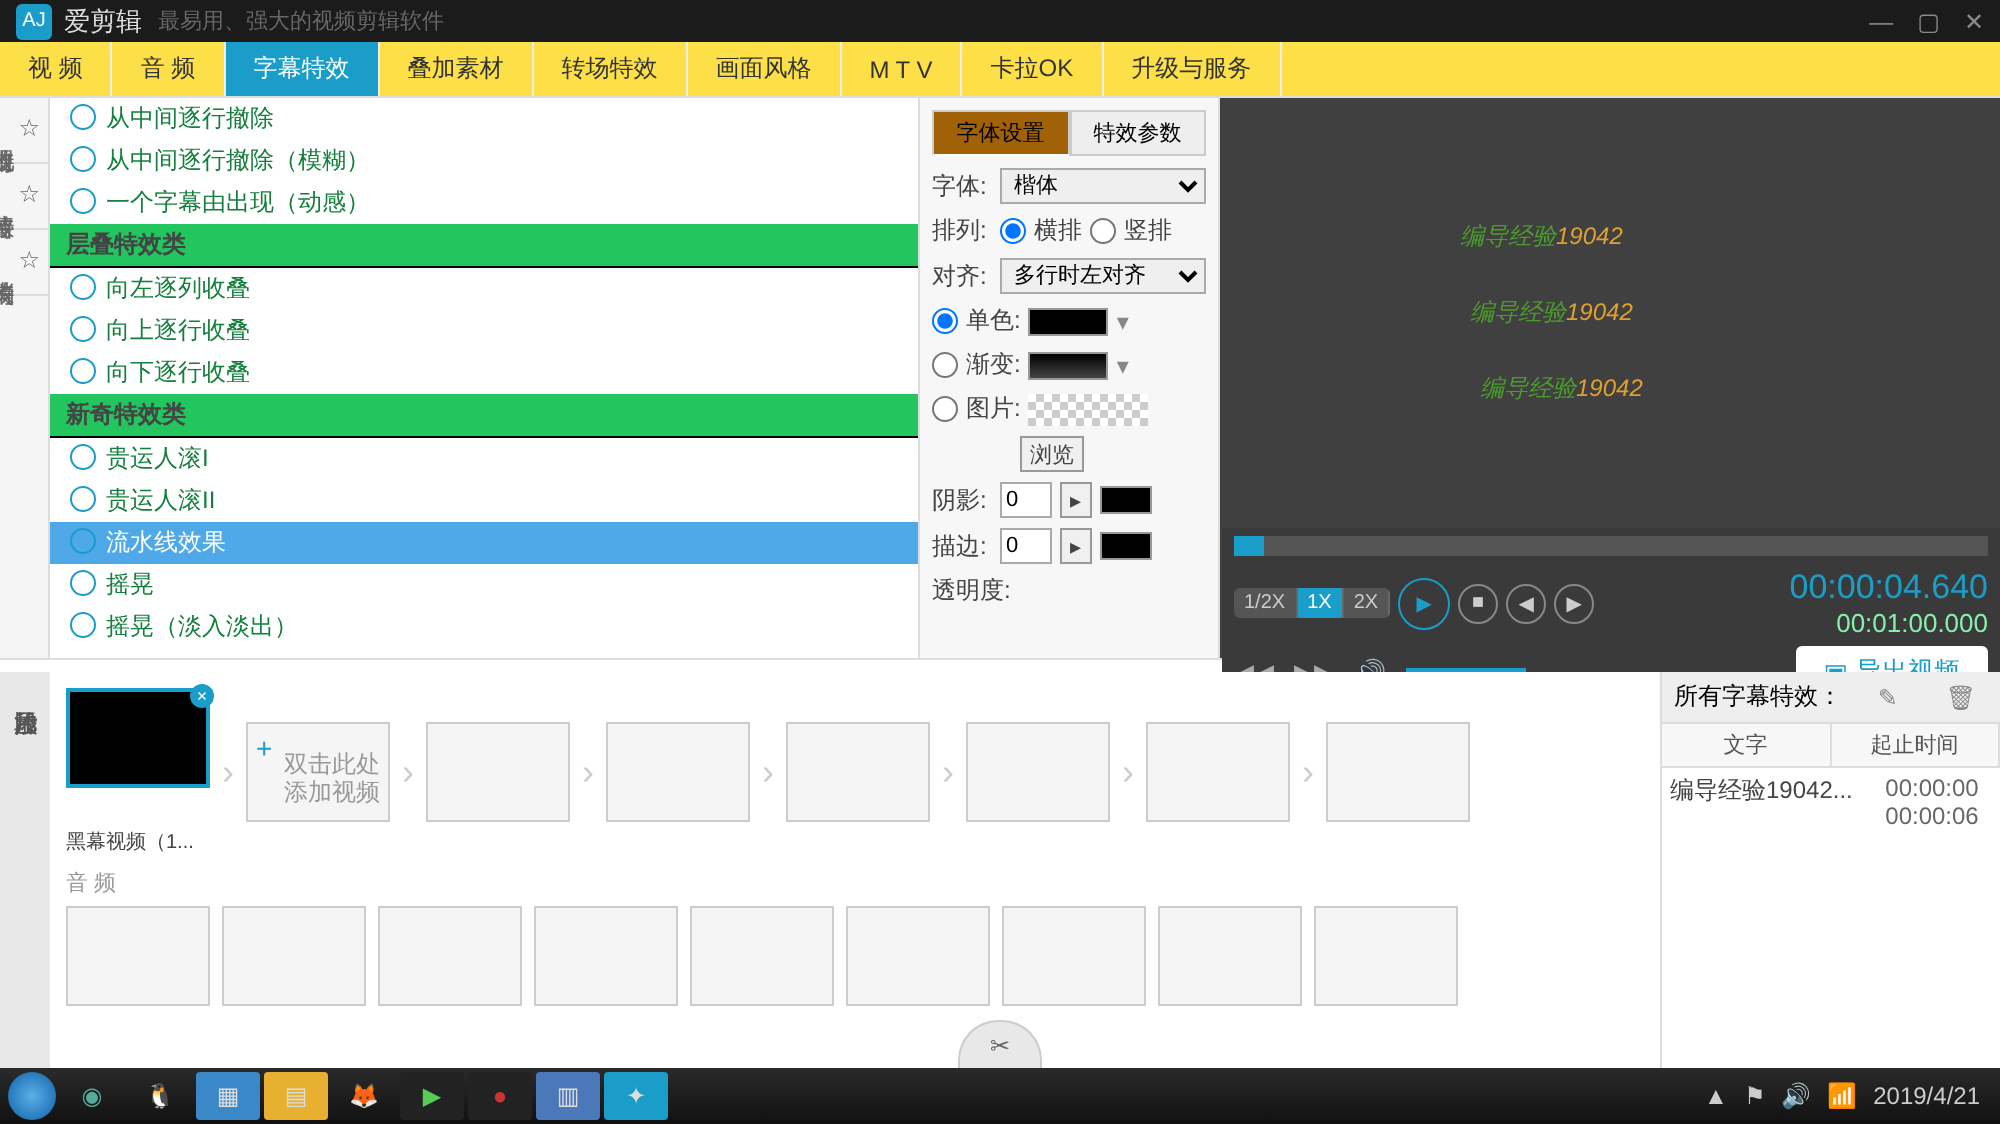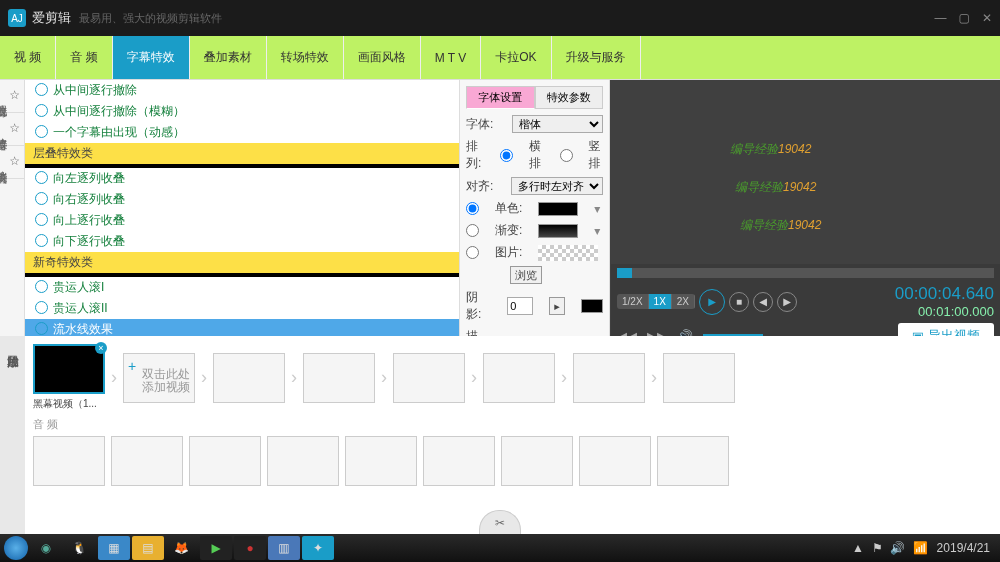--- a/index.html
+++ b/index.html
@@ -1,39 +1,39 @@
 <!DOCTYPE html>
 <html><head>
 <meta charset="utf-8">
 <style>
 *{margin:0;padding:0;box-sizing:border-box;font-family:"Microsoft YaHei",sans-serif;font-size:12px}
 body{width:1000px;height:562px;background:#fff;overflow:hidden;position:relative}
-.titlebar{height:36px;background:#1b1b1b;color:#999;display:flex;align-items:center;padding:0 8px}
+.titlebar{height:21px;background:#1b1b1b;color:#999;display:flex;align-items:center;padding:0 8px}
 .titlebar .logo{width:18px;height:18px;background:#1a9dc8;border-radius:3px;margin-right:6px;display:flex;align-items:center;justify-content:center;color:#fff;font-size:10px}
 .titlebar .appname{color:#ddd;font-size:13px;margin-right:8px}
 .titlebar .slogan{color:#666;font-size:11px}
 .titlebar .winctrl{margin-left:auto;display:flex;gap:12px;color:#888}
 .titlebar .winctrl span{cursor:pointer}
-.tabbar{height:44px;background:#bef264;border-bottom:1px solid #ddd;display:flex;align-items:stretch}
+.tabbar{height:28px;background:#fde047;border-bottom:1px solid #ddd;display:flex;align-items:stretch}
 .tabbar .tab{padding:0 14px;display:flex;align-items:center;color:#333;cursor:pointer;border-right:1px solid #eee}
 .tabbar .tab.active{background:#1a9dc8;color:#fff}
 .mainrow{display:flex;height:280px}
 .sidetabs{width:25px;background:#f5f5f5;border-right:1px solid #ddd;display:flex;flex-direction:column}
 .sidetab{flex:0 0 auto;writing-mode:vertical-rl;padding:8px 4px;text-align:center;color:#666;border-bottom:1px solid #ddd;cursor:pointer;font-size:11px}
 .sidetab .star{writing-mode:horizontal-tb;display:block;font-size:12px;margin-bottom:2px}
 .effectlist{width:435px;background:#fff;overflow-y:auto;border-right:1px solid #ddd}
-.efgroup{background:#fde047;padding:2px 8px;font-weight:normal;color:#444;border-bottom:4px solid #000000}
+.efgroup{background:#22c55e;padding:2px 8px;font-weight:bold;color:#444;border-bottom:1px solid #000000}
 .efitem{padding:2px 8px 2px 28px;position:relative;cursor:pointer;color:#15803d}
 .efitem::before{content:"";position:absolute;left:10px;top:3px;width:11px;height:11px;border:1px solid #1a9dc8;border-radius:50%}
 .efitem.sel{background:#4fa8e8;color:#fff}
 .rightcol{width:150px;background:#f7f7f7;border-right:1px solid #ddd;padding:6px}
 .subtabs{display:flex;margin-bottom:6px}
 .subtab{flex:1;text-align:center;padding:3px;background:#eee;border:1px solid #ccc;cursor:pointer;font-size:11px}
-.subtab.active{background:#f9a8d4;border-bottom:1px solid #fff}
-.prow{display:flex;align-items:center;margin:5px 0;gap:16px;font-size:11px;color:#444}
+.subtab.active{background:#a16207;border-bottom:1px solid #fff}
+.prow{display:flex;align-items:center;margin:5px 0;gap:4px;font-size:11px;color:#444}
 .prow label{width:30px}
 .prow select,.prow input[type=text]{flex:1;height:18px;border:1px solid #aaa;font-size:11px;padding:0 2px}
 .prow .btn{border:1px solid #999;padding:0 4px;height:18px;background:#f0f0f0;cursor:pointer;font-size:11px;display:flex;align-items:center}
 .swatch{width:40px;height:14px;background:#000;border:1px solid #999}
 .checker{width:60px;height:16px;background:repeating-conic-gradient(#ccc 0 25%,#fff 0 50%) 0 0/8px 8px}
 .preview{flex:1;background:#404040;position:relative}
 .preview .txt{position:absolute;color:#4a9d2c;font-size:26px;font-style:italic;font-family:"KaiTi",serif;white-space:nowrap}
 .preview .txt .num{color:#e0a030}
 .noterow{height:30px;background:#fff;border-top:1px solid #ddd;border-bottom:1px solid #ddd;display:flex;align-items:center;padding:0 10px;color:#666}
 .noterow .collapse{margin-left:380px;border:1px solid #aaa;border-radius:10px;padding:2px 12px;cursor:pointer;background:#fff}
@@ -55,21 +55,21 @@
 .exportbtn{margin-left:auto;background:#fff;color:#1a9dc8;padding:4px 14px;border-radius:3px;cursor:pointer;display:flex;align-items:center;gap:4px;font-size:13px}
 .timeline{position:absolute;top:336px;left:0;right:0;bottom:28px;background:#fff;display:flex}
 .tlside{width:25px;background:#e8e8e8;display:flex;flex-direction:column;align-items:center;padding-top:10px;color:#555;font-size:11px}
 .clips{flex:1;padding:8px;overflow:hidden}
 .cliprow{display:flex;align-items:center;gap:6px;margin-bottom:6px}
 .clip{width:72px;height:50px;border:1px solid #ccc;background:#f5f5f5;position:relative;cursor:pointer}
 .clip.black{background:#000;border:2px solid #1a9dc8}
 .clip .x{position:absolute;top:-4px;right:-4px;width:12px;height:12px;background:#1a9dc8;color:#fff;border-radius:50%;font-size:9px;text-align:center;line-height:12px}
 .clip .add{position:absolute;top:4px;left:4px;color:#1a9dc8;font-size:14px}
 .clip .hint{position:absolute;top:14px;left:18px;color:#999;font-size:10px;line-height:12px}
-.cliplabel{font-size:10px;color:#444;margin-top:3px;width:72px;overflow:hidden;white-space:nowrap}
+.cliplabel{font-size:10px;color:#444;margin-top:20px;width:72px;overflow:hidden;white-space:nowrap}
 .arrow{color:#ccc;font-size:18px}
 .audlabel{color:#999;font-size:11px;margin:4px 0}
 .cutbtn{position:absolute;bottom:0;left:50%;transform:translateX(-50%);width:42px;height:24px;background:#e8e8e8;border:1px solid #ccc;border-bottom:none;border-radius:20px 20px 0 0;display:flex;align-items:center;justify-content:center;color:#666;cursor:pointer}
 .effpanel{width:170px;border-left:1px solid #ddd;background:#fff}
 .efhdr{background:#eee;padding:4px 6px;display:flex;align-items:center;border-bottom:1px solid #ddd}
 .efhdr .ico{margin-left:auto;color:#888;cursor:pointer;margin-right:6px}
 .efcols{display:flex;border-bottom:1px solid #ddd;background:#f7f7f7}
 .efcols span{flex:1;text-align:center;padding:3px;font-size:11px;color:#555;border-right:1px solid #ddd}
 .efrow{display:flex;padding:3px 4px;font-size:10px}
 .efrow .c1{flex:1;color:#444;overflow:hidden}
@@ -110,27 +110,27 @@
     <div class="sidetab"><span class="star">☆</span><span>出现特效</span></div>
     <div class="sidetab"><span class="star">☆</span><span>停留特效</span></div>
     <div class="sidetab"><span class="star">☆</span><span>消失特效</span></div>
   </div>
   <div class="effectlist">
     <div class="efitem">从中间逐行撤除</div>
     <div class="efitem">从中间逐行撤除（模糊）</div>
     <div class="efitem">一个字幕由出现（动感）</div>
     <div class="efgroup">层叠特效类</div>
     <div class="efitem">向左逐列收叠</div>
-    <div class="efitem">向右逐列收叠</div>
     <div class="efitem">向上逐行收叠</div>
     <div class="efitem">向下逐行收叠</div>
     <div class="efgroup">新奇特效类</div>
     <div class="efitem">贵运人滚I</div>
     <div class="efitem">贵运人滚II</div>
     <div class="efitem sel">流水线效果</div>
+    <div class="efitem">摇晃</div>
     <div class="efitem">摇晃（淡入淡出）</div>
 
   </div>
   <div class="rightcol">
     <div class="subtabs">
       <div class="subtab active">字体设置</div>
       <div class="subtab">特效参数</div>
     </div>
     <div class="prow">
         <label>字体:</label>
@@ -267,20 +267,35 @@
         <div class="clip"></div>
         <div class="clip"></div>
         <div class="clip"></div>
         <div class="clip"></div>
         <div class="clip"></div>
         <div class="clip"></div>
     </div>
     <div class="cutbtn">✂</div>
   </div>
 
+  <div class="effpanel">
+    <div class="efhdr">
+        <span>所有字幕特效：</span>
+        <span class="ico">✎</span>
+        <span class="ico">🗑</span>
+      </div>
+    <div class="efcols">
+        <span>文字</span>
+        <span>起止时间</span>
+      </div>
+    <div class="efrow">
+      <span class="c1">编导经验19042...</span>
+      <span class="c2"><span>00:00:00</span><br><span>00:00:06</span></span>
+    </div>
+  </div>
 </div>
 
 <div class="taskbar">
   <div class="tb start"></div>
   <div class="tb" style="color:#5a9">◉</div>
   <div class="tb">🐧</div>
   <div class="tb" style="background:#3a88c8">▦</div>
   <div class="tb" style="background:#e8b030">▤</div>
   <div class="tb">🦊</div>
   <div class="tb" style="background:#222;color:#5c5">▶</div>

